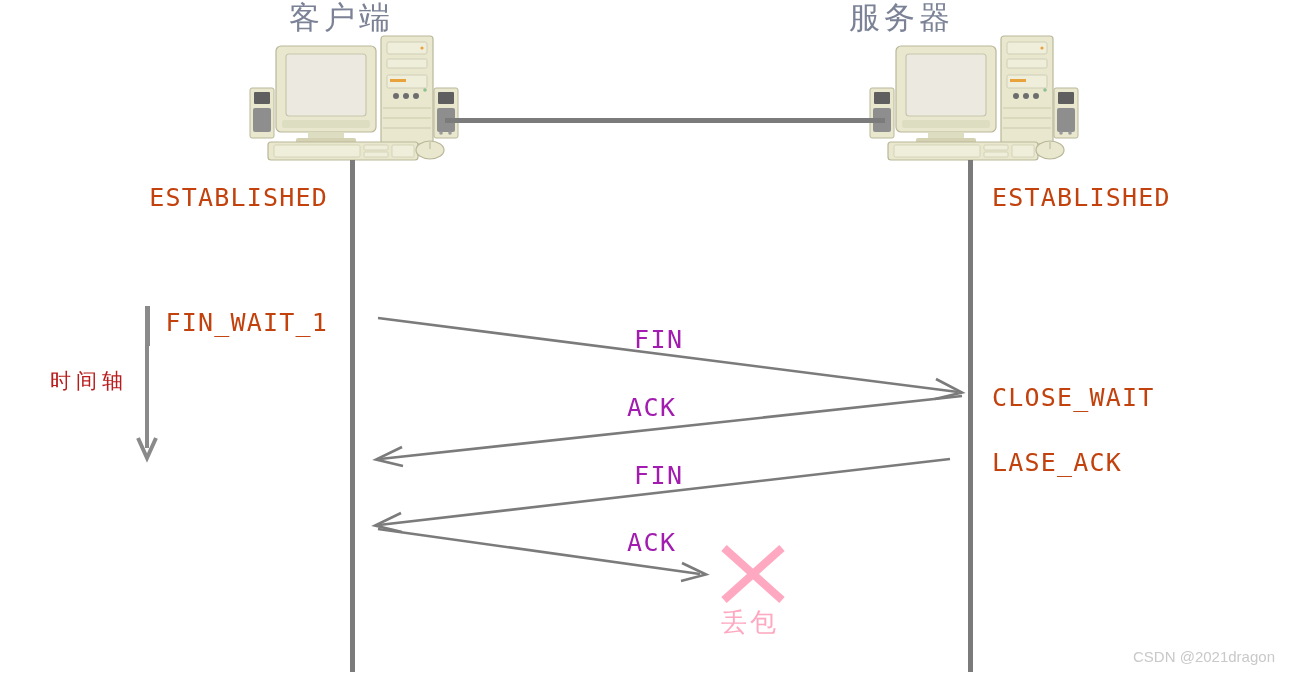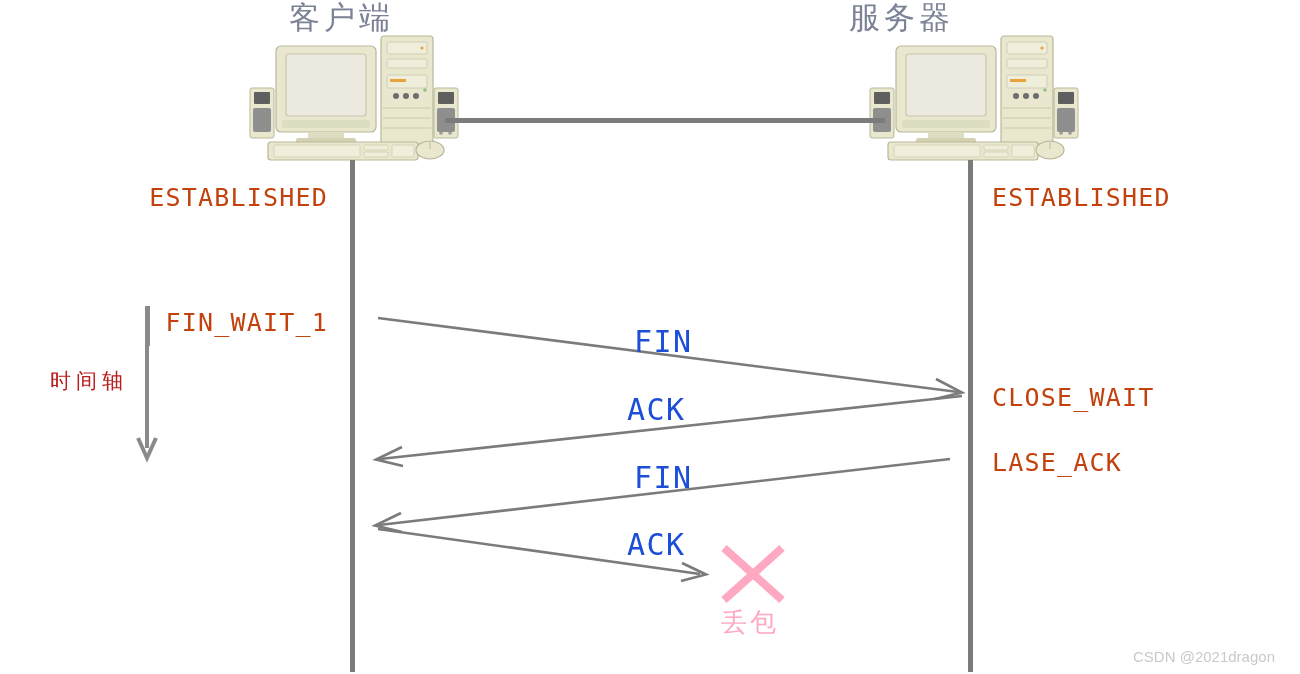--- a/index.html
+++ b/index.html
@@ -40,22 +40,22 @@
     letter-spacing: 1.2px;
     white-space: nowrap;
     line-height: 1;
   }
   .state-label.right { text-align: left; }
   .state-label.leftalign { text-align: right; }
 
   
   .msg-label {
     font-family: "DejaVu Sans Mono", "Liberation Mono", monospace;
-    font-size: 30px;
-    color: #1d4ed8;
+    font-size: 25px;
+    color: #a21caf;
     letter-spacing: 1.5px;
     white-space: nowrap;
     line-height: 1;
   }
 
   
   .axis-label {
     font-family: Liberation Sans, sans-serif;
     font-size: 21px;
     color: #b91c1c;

